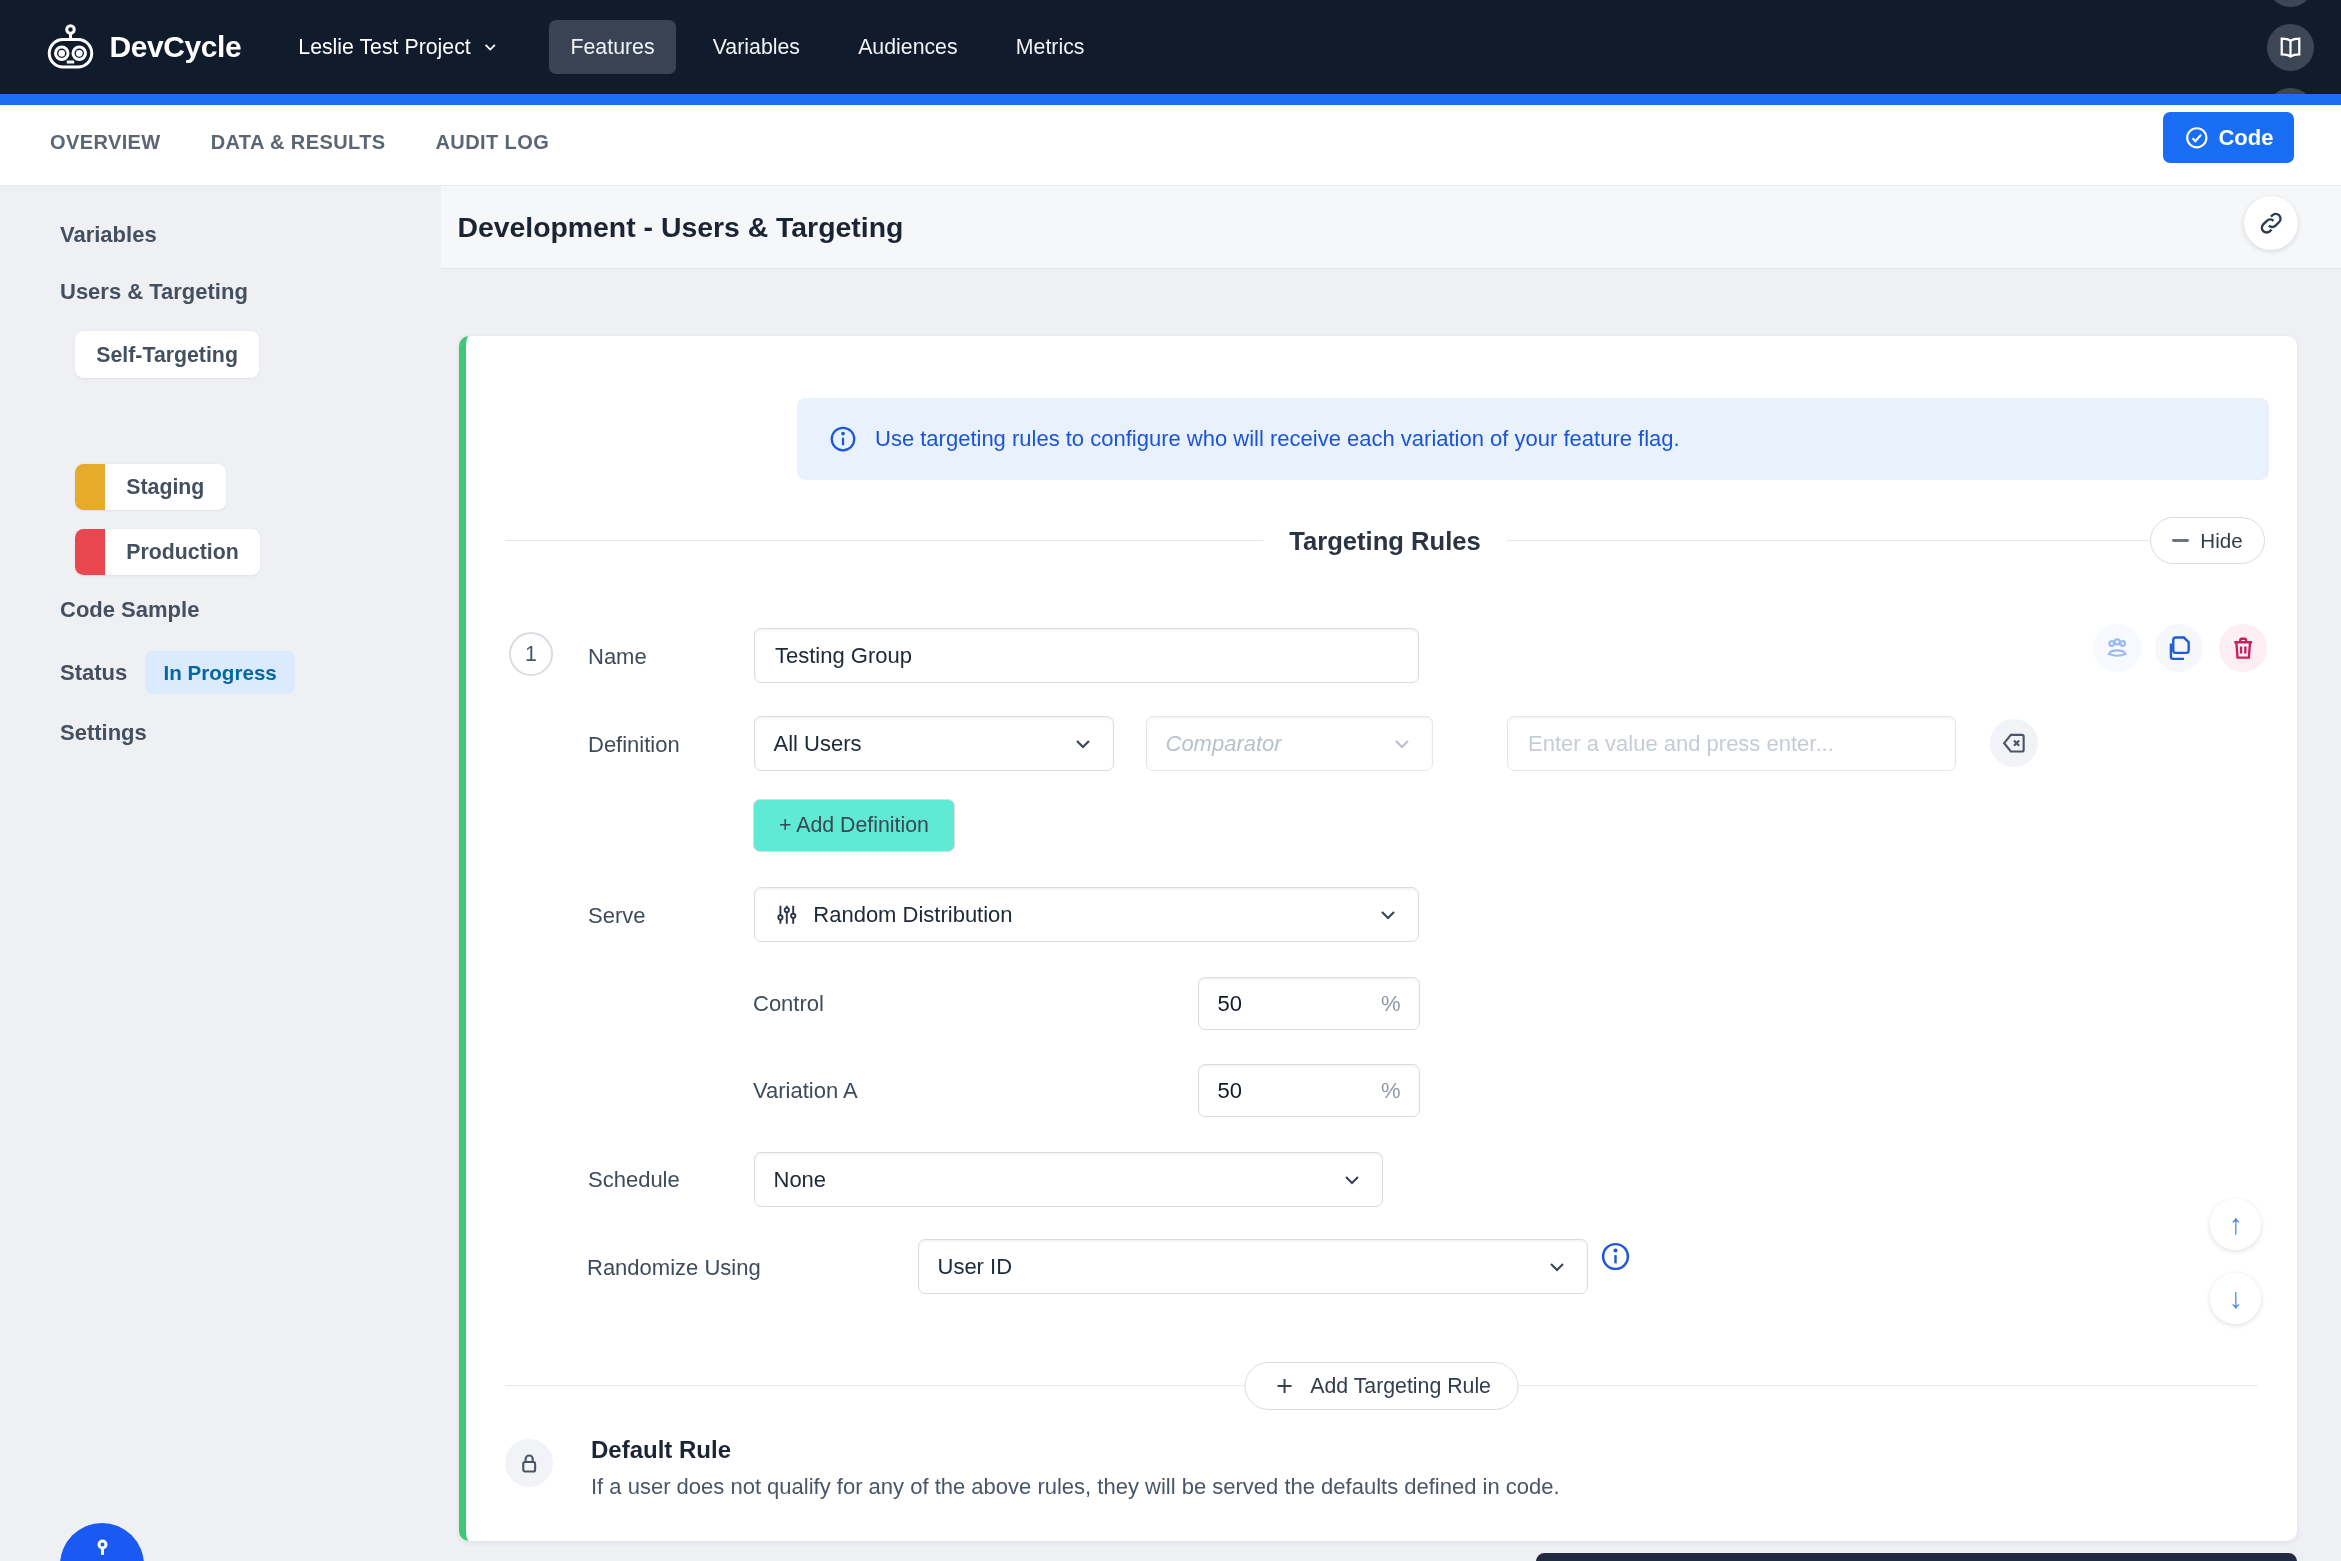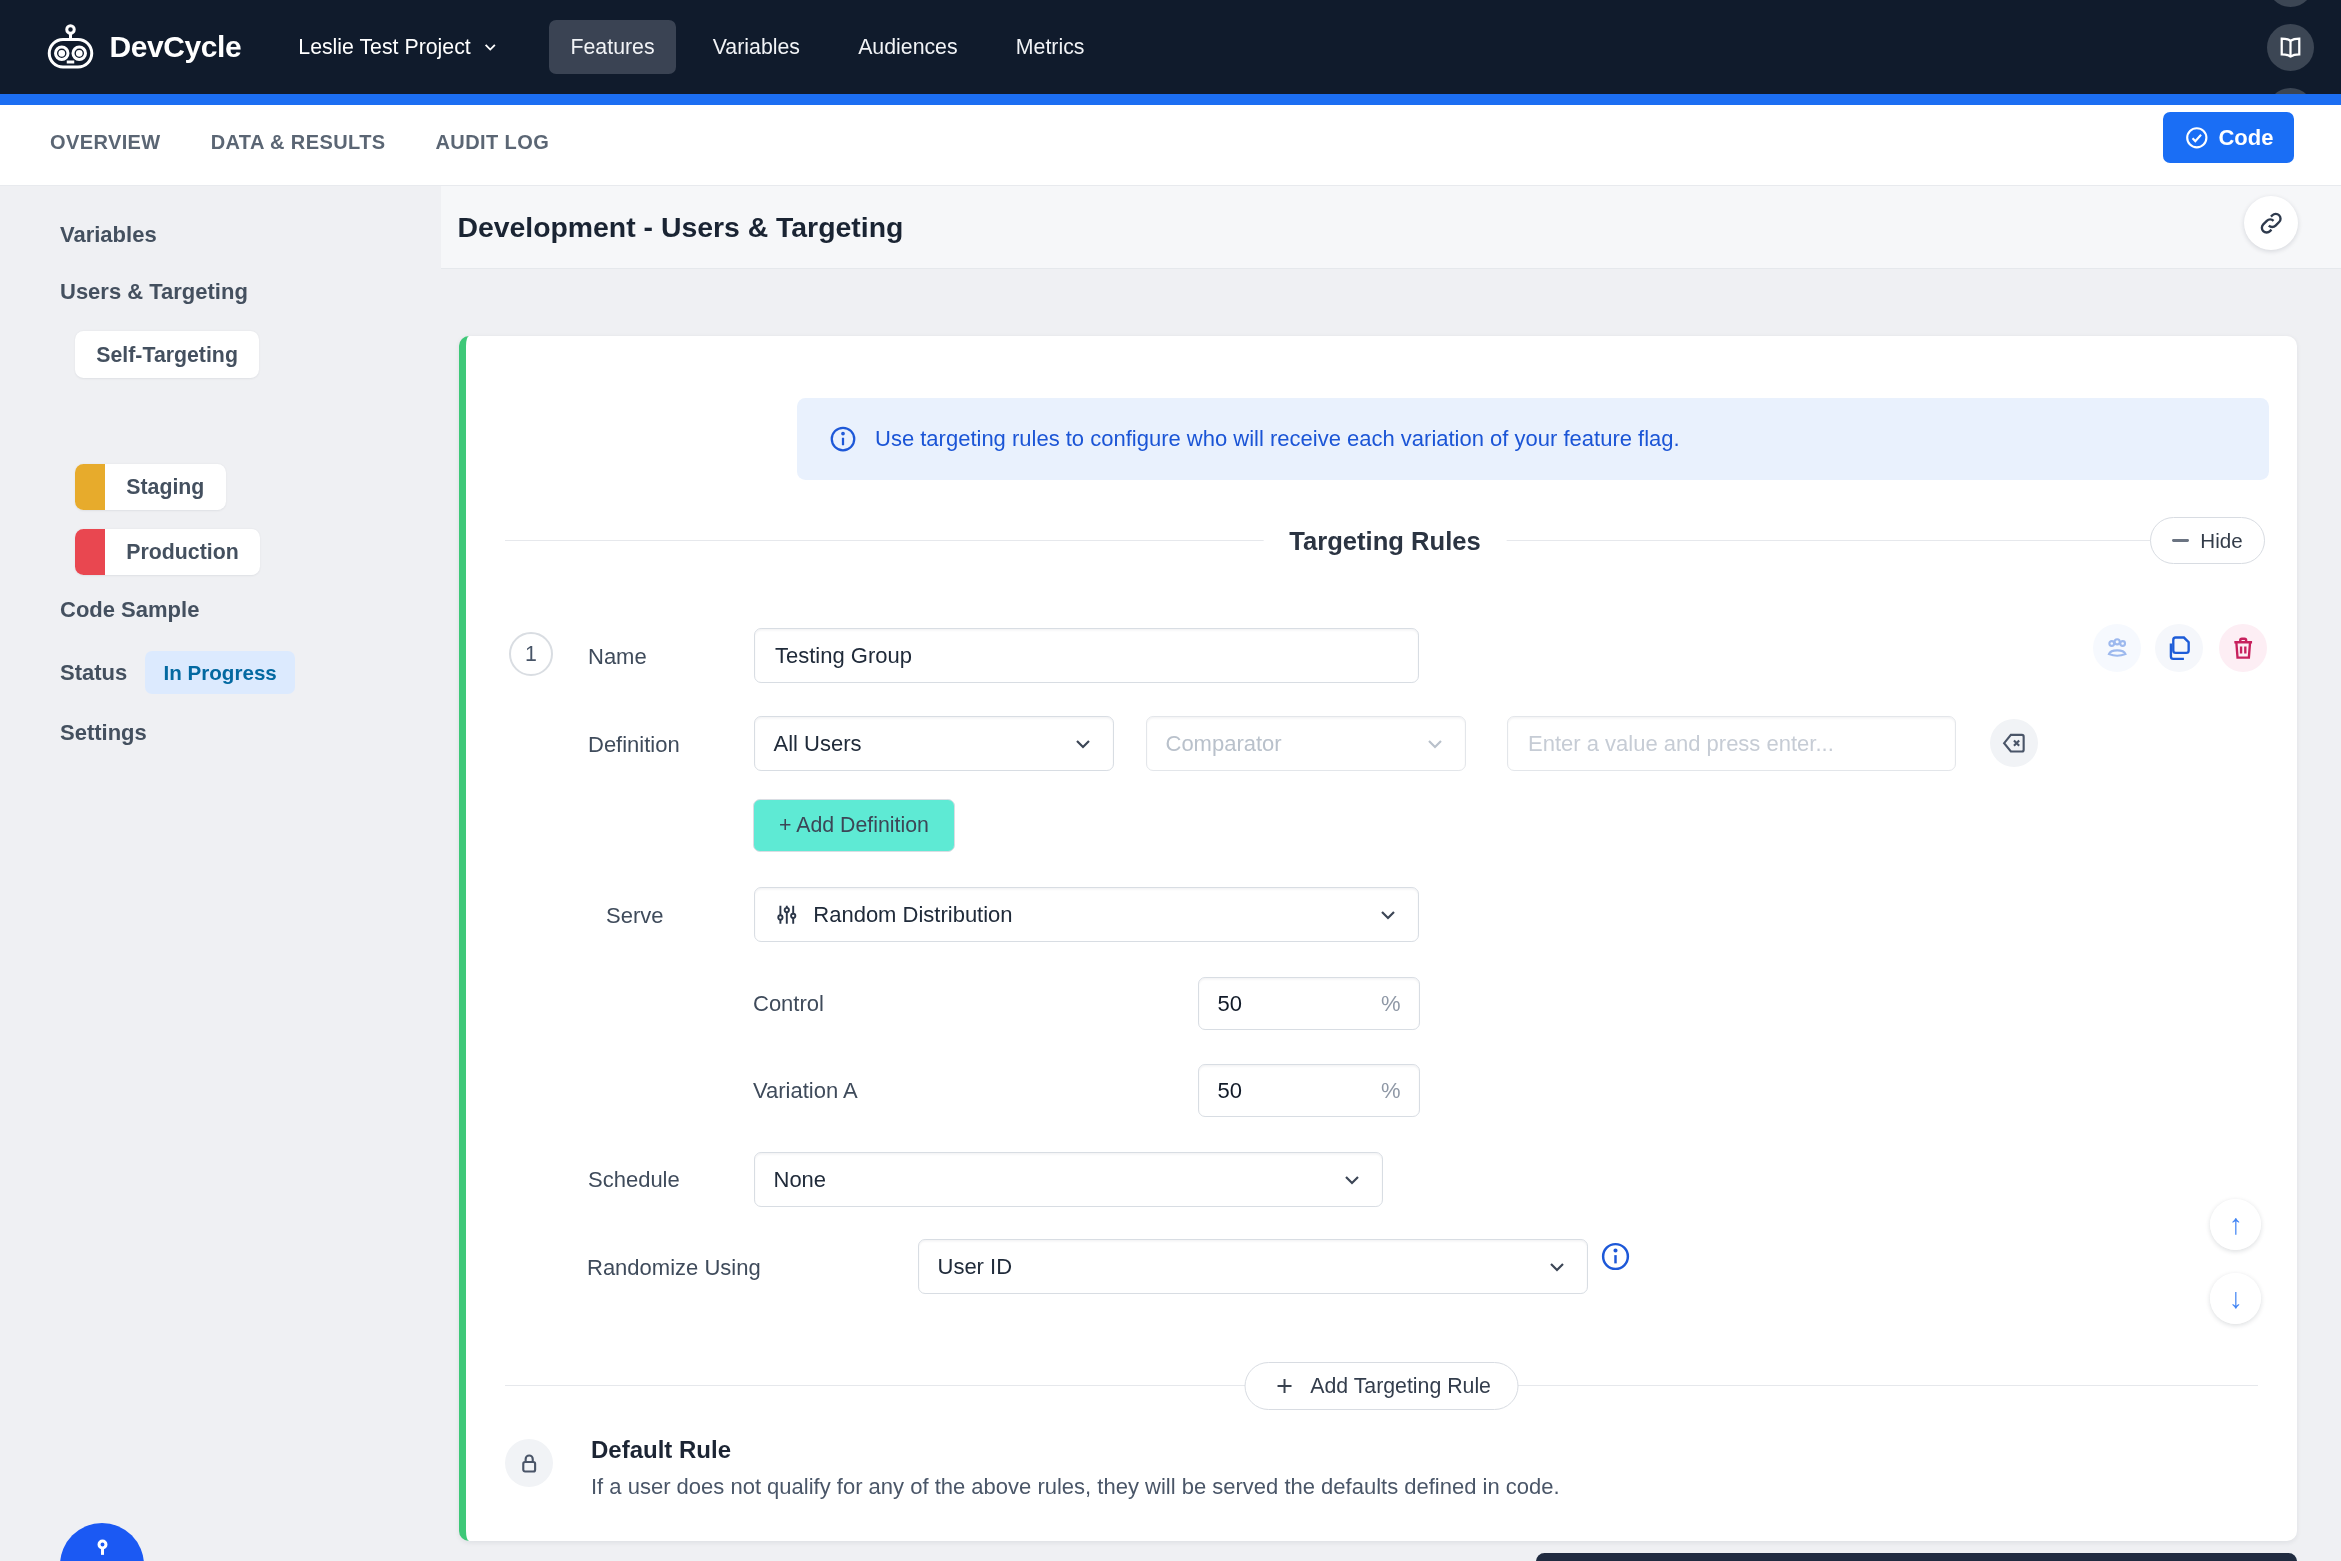--- a/index.html
+++ b/index.html
@@ -309,37 +309,37 @@
         </svg>
     </button>
 
     <span class="row-label" style="left:122px; top:396px;">Definition</span>
     <div class="select" style="left:288px; top:380px; width:360px;">
       <span class="sel-text">All Users</span>
       <svg class="chev" viewBox="0 0 24 24" fill="none" stroke="currentColor" stroke-width="2.2">
           <path d="M6 9l6 6 6-6"></path>
         </svg>
     </div>
-    <div class="select ghost" style="left:680px; top:380px; width:320px;">
+    <div class="select ghost" style="left:680px; top:380px; width:287px;font-style:italic;">
       <span class="sel-text">Comparator</span>
       <svg class="chev" viewBox="0 0 24 24" fill="none" stroke="currentColor" stroke-width="2.2">
           <path d="M6 9l6 6 6-6"></path>
         </svg>
     </div>
     <input class="t-input" style="left: 1041px; top: 380px; width: 449px; border-color: rgb(227, 230, 234);" placeholder="Enter a value and press enter...">
     <button class="round-icon-btn" style="left:1524px; top:383px; background:#f1f3f6; color:#4a5568;">
       <svg viewBox="0 0 24 24" fill="none" stroke="currentColor" stroke-width="1.8">
           <path d="M9.2 5h9.3A1.5 1.5 0 0 1 20 6.5v11a1.5 1.5 0 0 1-1.5 1.5H9.2l-5.7-7 5.7-7z"></path>
           <path d="M11.8 9.8l4.4 4.4M16.2 9.8l-4.4 4.4"></path>
         </svg>
     </button>
 
     <button class="add-def-btn">+ Add Definition</button>
 
-    <span class="row-label" style="left:140px; top:567px;">Serve</span>
+    <span class="row-label" style="left:122px; top:567px;">Serve</span>
     <div class="select" style="left:288px; top:551px; width:665px;">
       <svg style="width:25.6px;height:25.6px;margin-right:14.2px;" viewBox="0 0 24 24" fill="none" stroke="#2b3648" stroke-width="1.8">
           <path d="M6 3.5v17M12 3.5v17M18 3.5v17"></path>
           <circle cx="6" cy="14.5" r="2" fill="#fff"></circle>
           <circle cx="12" cy="7.5" r="2" fill="#fff"></circle>
           <circle cx="18" cy="13" r="2" fill="#fff"></circle>
         </svg>
       <span class="sel-text">Random Distribution</span>
       <svg class="chev" viewBox="0 0 24 24" fill="none" stroke="currentColor" stroke-width="2.2">
           <path d="M6 9l6 6 6-6"></path>

